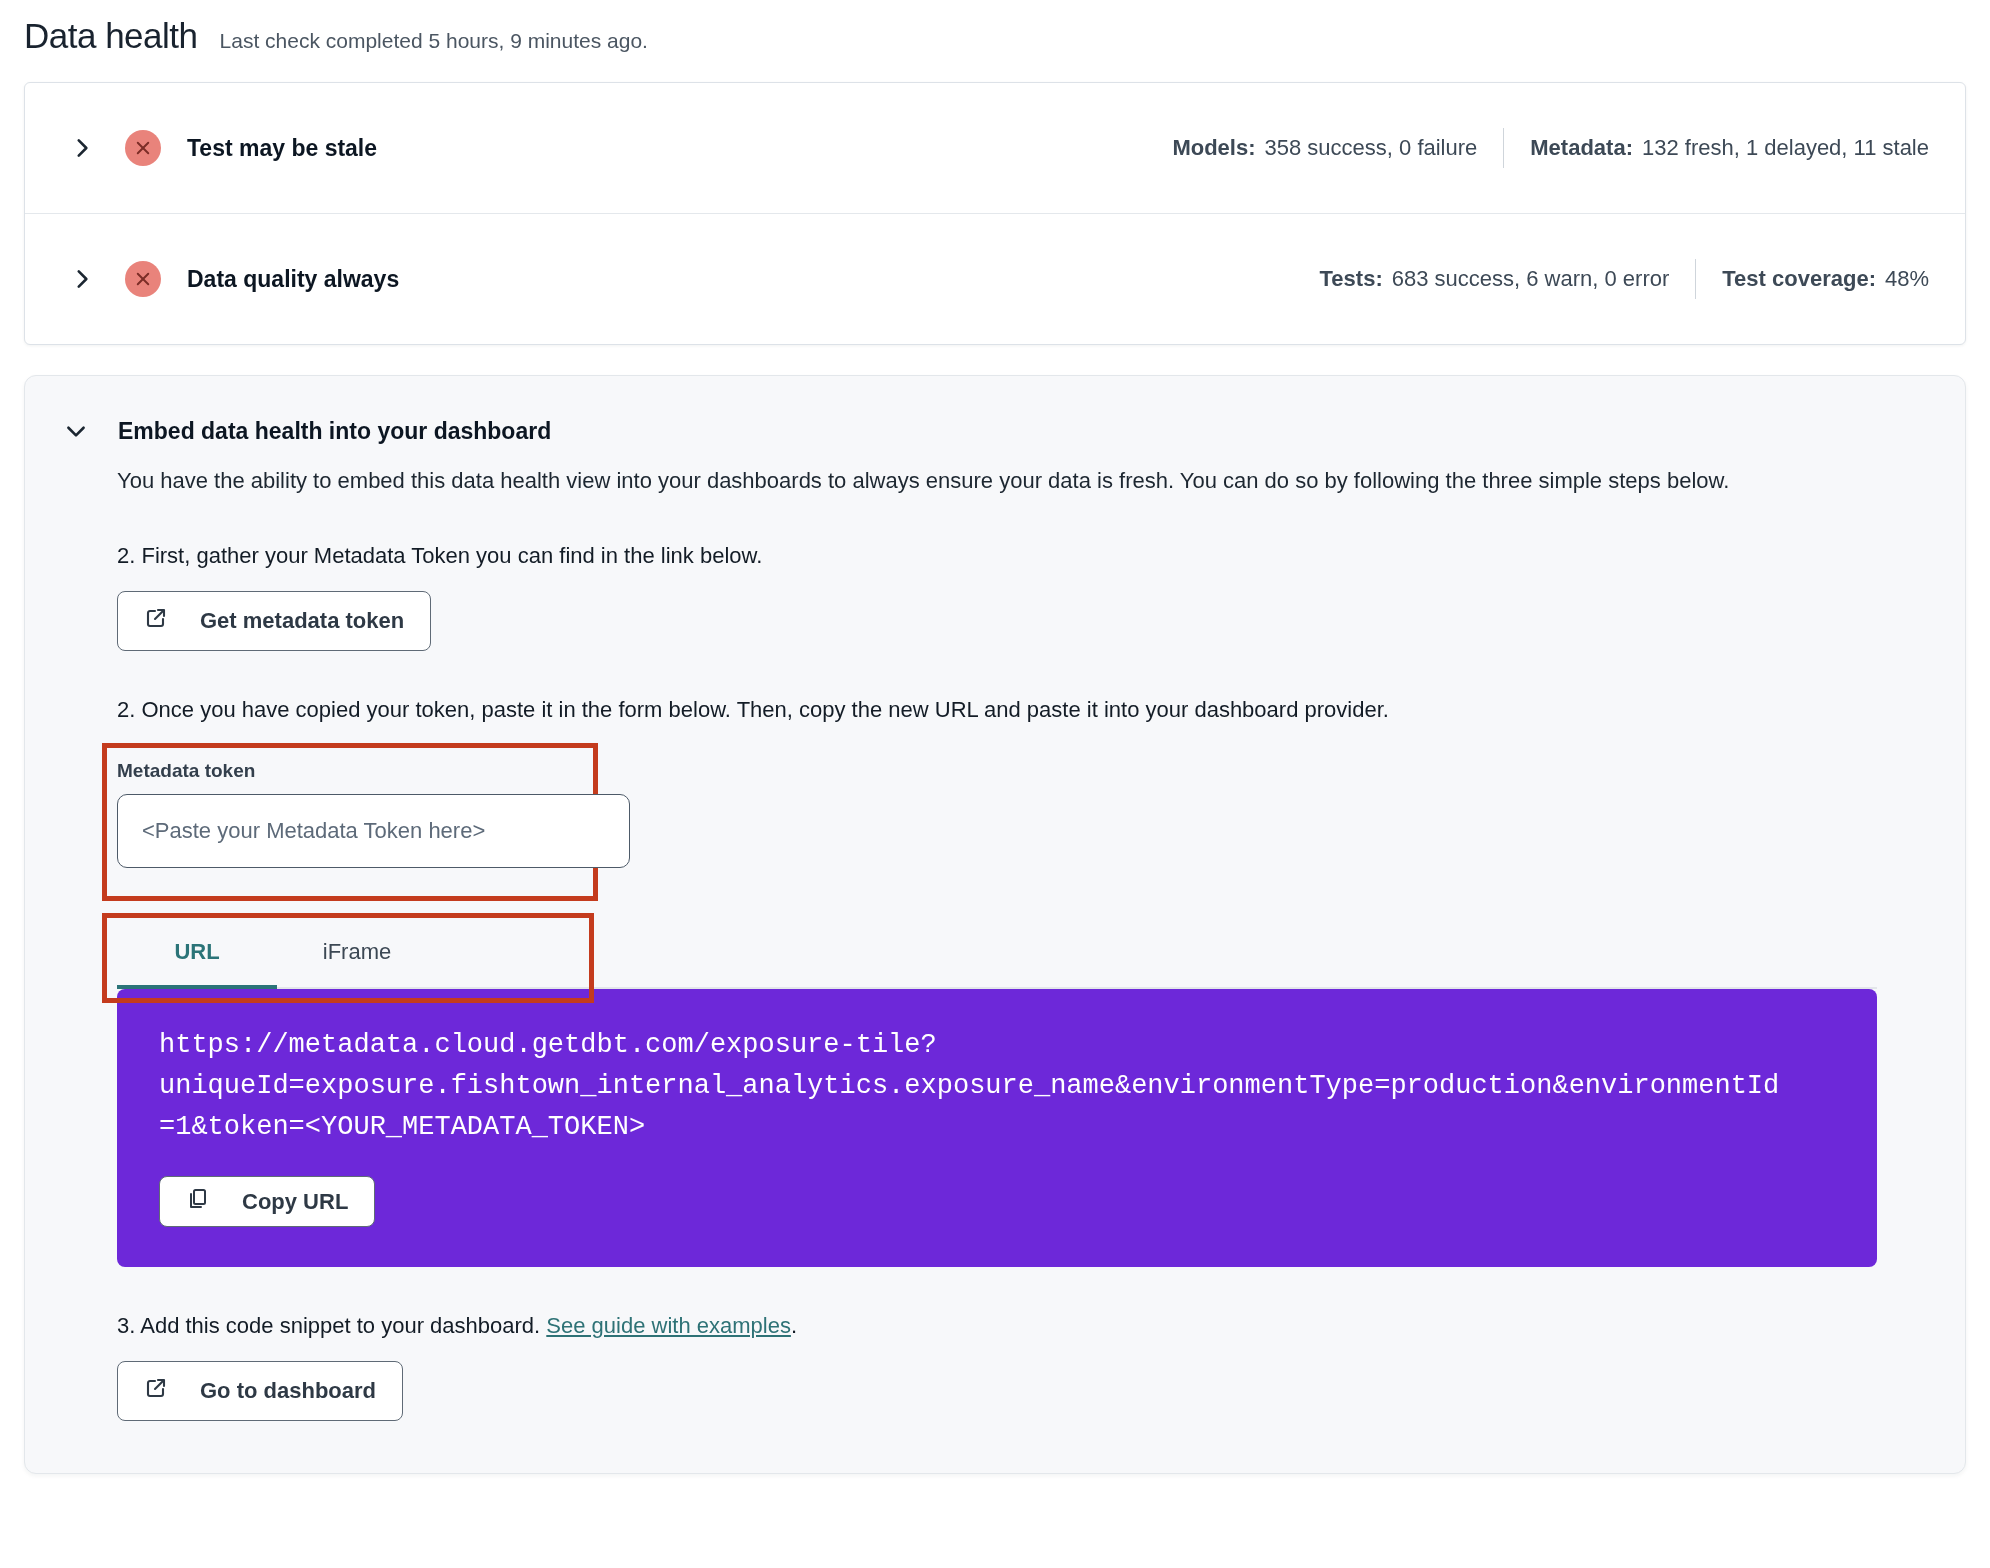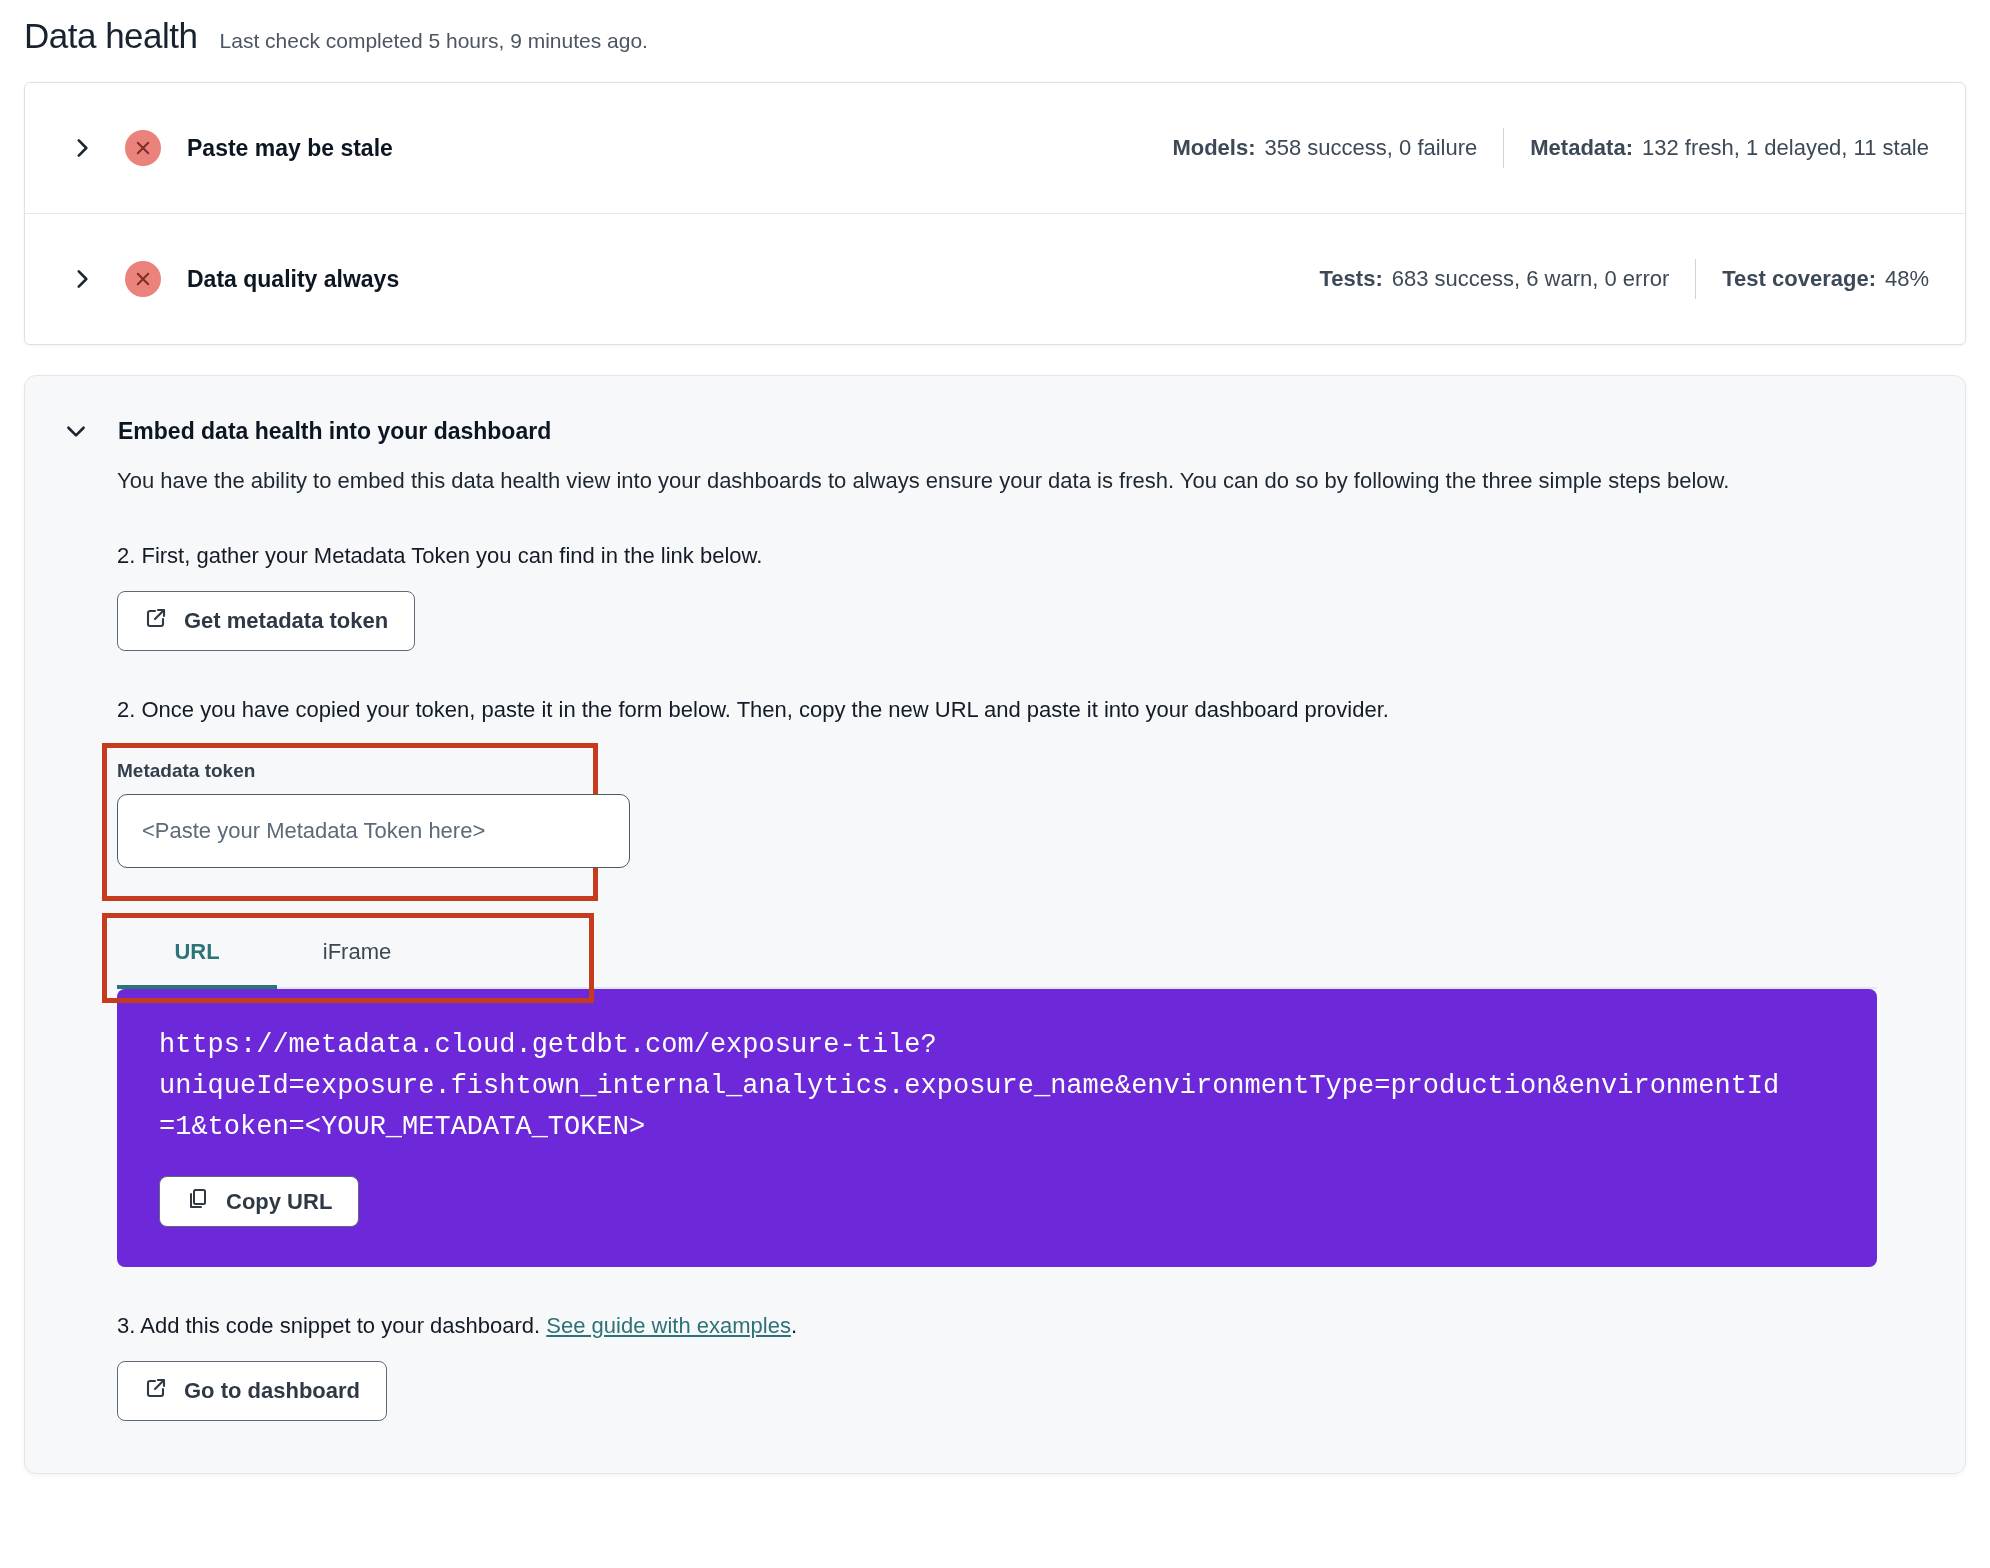--- a/index.html
+++ b/index.html
@@ -40,21 +40,21 @@
     padding: 40px 88px 52px 36px;
   }
   .embed-header { display: flex; align-items: center; gap: 27px; cursor: pointer; }
   .embed-title { font-size: 23px; font-weight: 700; color: #0c1622; }
   .embed-body { margin-left: 56px; }
   .desc { margin: 18px 0 0; font-size: 22px; line-height: 33px; color: #1d2731; max-width: 1730px; }
   .step { margin: 46px 0 0; font-size: 22px; color: #131c26; }
   .step .link { color: #2e7276; text-decoration: underline; cursor: pointer; }
 
   .btn {
-    display: inline-flex; align-items: center; gap: 16px; margin-top: 22px;
+    display: inline-flex; align-items: center; gap: 32px; margin-top: 22px;
     height: 60px; padding: 0 26px; background: #ffffff;
     border: 1.5px solid #5f6a76; border-radius: 8px;
     font-family: inherit; font-size: 22px; font-weight: 700; color: #2e3945; cursor: pointer;
   }
   .btn svg { flex: none; }
 
   
   .annot-token {
     margin-top: 20px; margin-left: -15px; width: 496px;
     border: 5px solid #c43b1d; padding: 12px 0 28px 10px;
@@ -105,21 +105,21 @@
         <svg width="26" height="26" viewBox="0 0 24 24" fill="none" stroke="#1b2631" stroke-width="2.4" stroke-linecap="round" stroke-linejoin="round">
             <polyline points="9 5 16 12 9 19"></polyline>
           </svg>
       </span>
       <span class="xbadge">
         <svg width="18" height="18" viewBox="0 0 24 24" fill="none" stroke="#7c2d27" stroke-width="2.6" stroke-linecap="round">
             <line x1="5" y1="5" x2="19" y2="19"></line>
             <line x1="19" y1="5" x2="5" y2="19"></line>
           </svg>
       </span>
-      <span class="row-title">Paste may be stale</span>
+      <span class="row-title">Test may be stale</span>
       <div class="row-stats">
         <span class="stat"><b>Models:</b><span>358 success, 0 failure</span></span>
         <span class="vsep"></span>
         <span class="stat"><b>Metadata:</b><span>132 fresh, 1 delayed, 11 stale</span></span>
       </div>
     </div>
 
     <div class="row-divider"></div>
 
     <div class="status-row">

